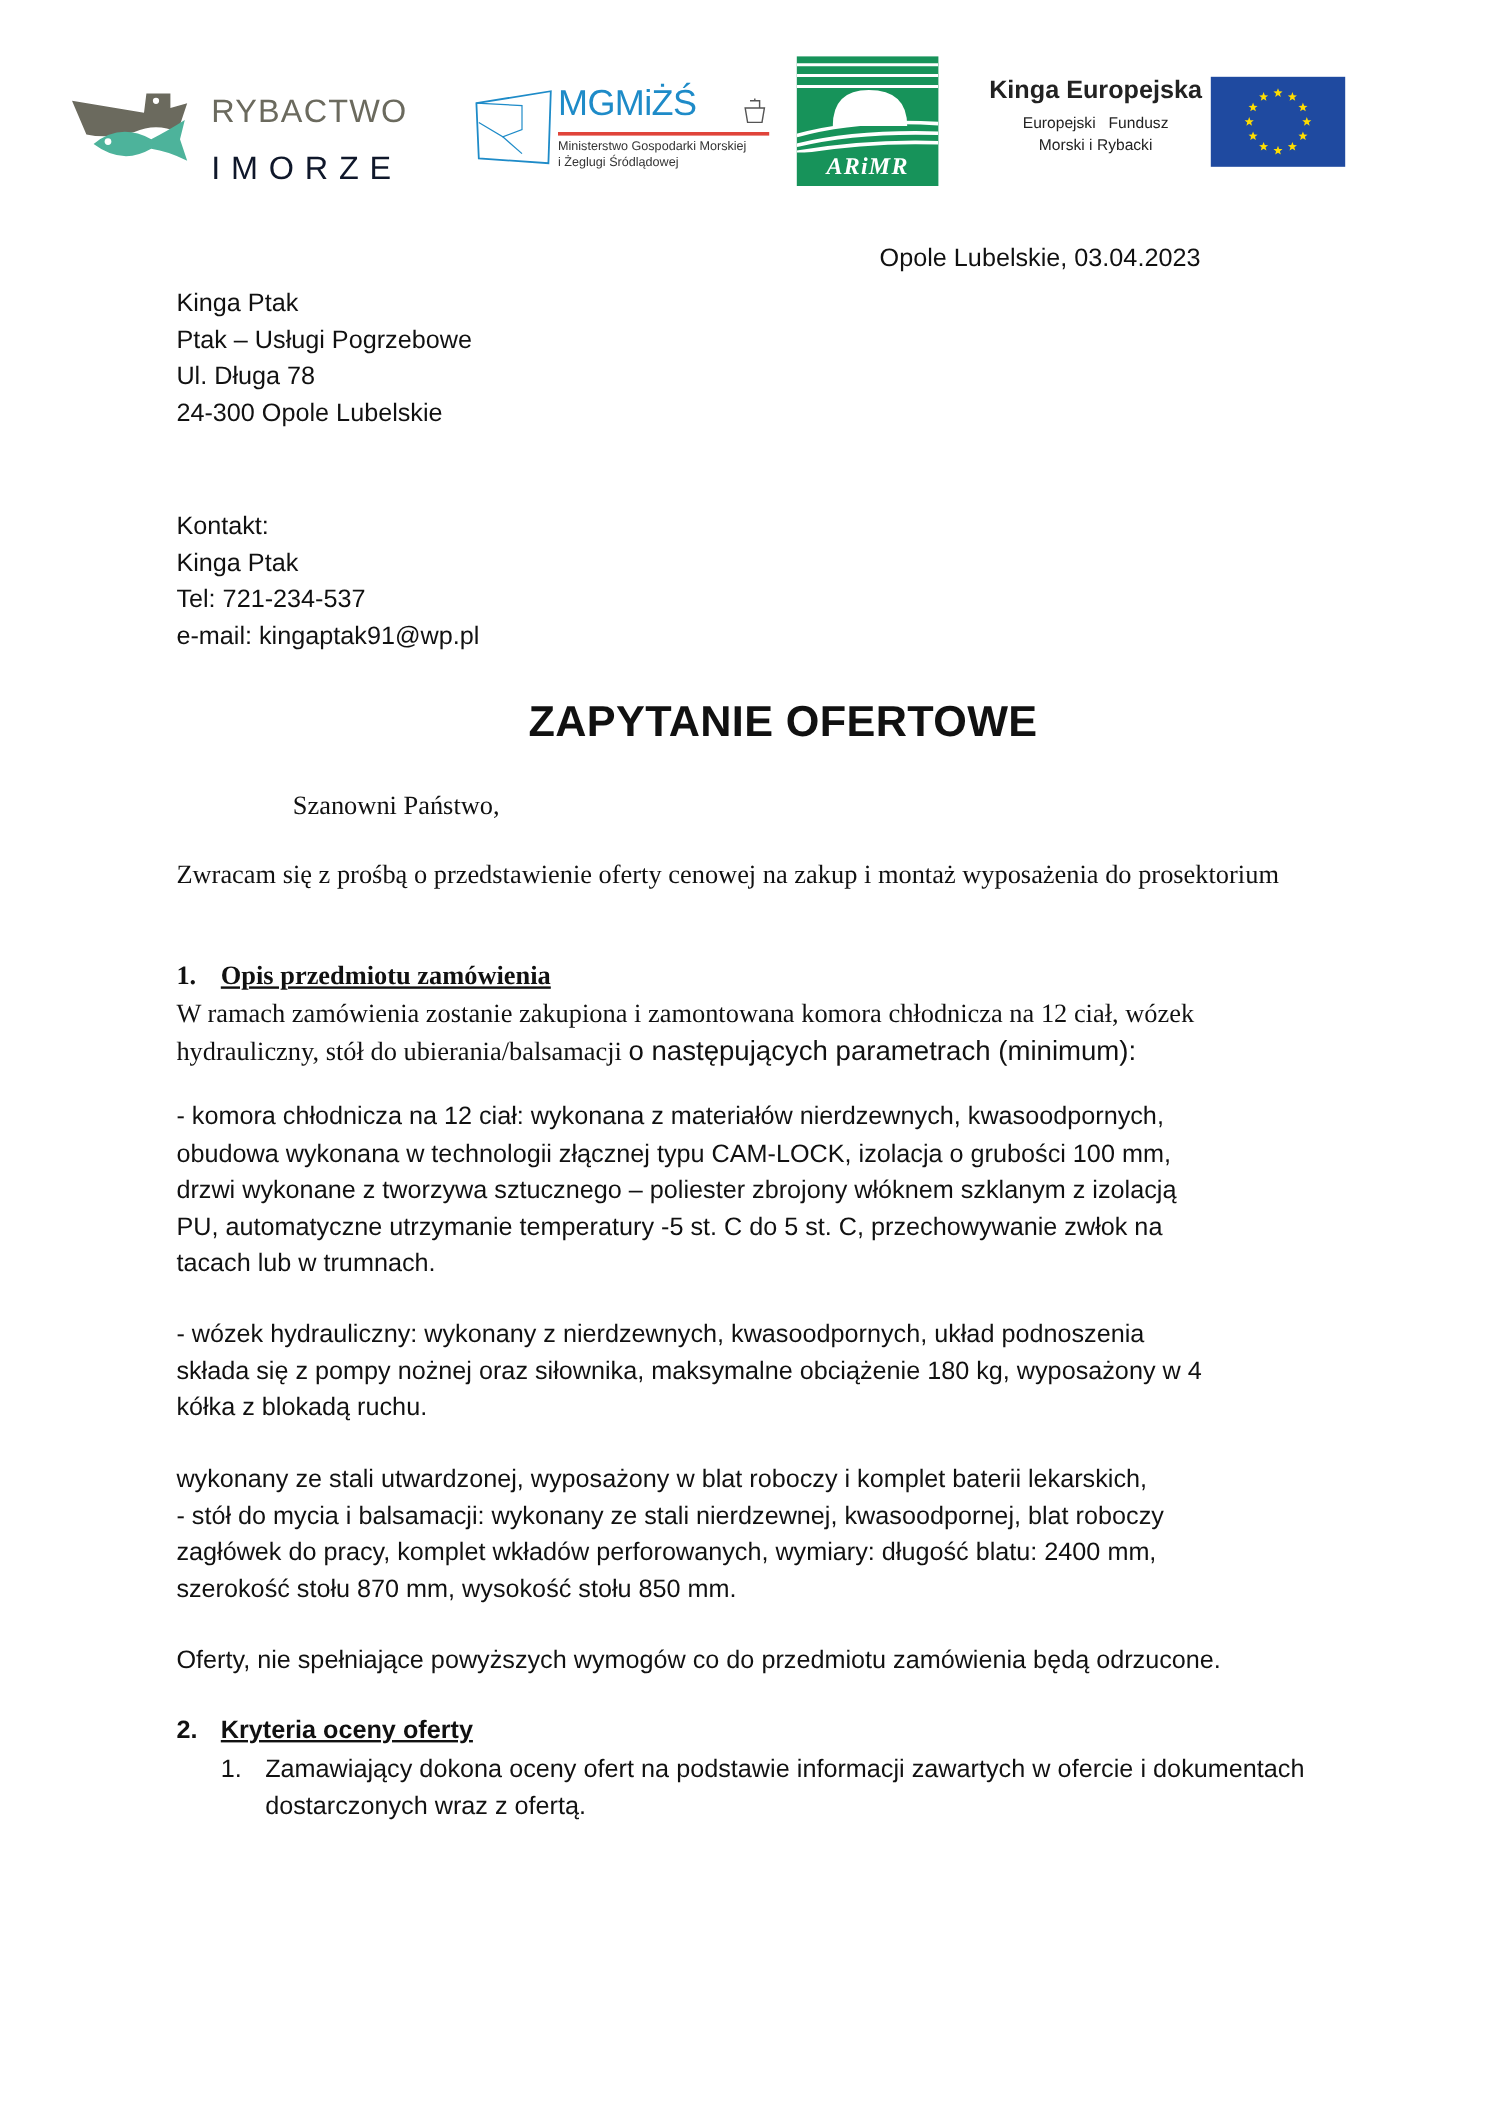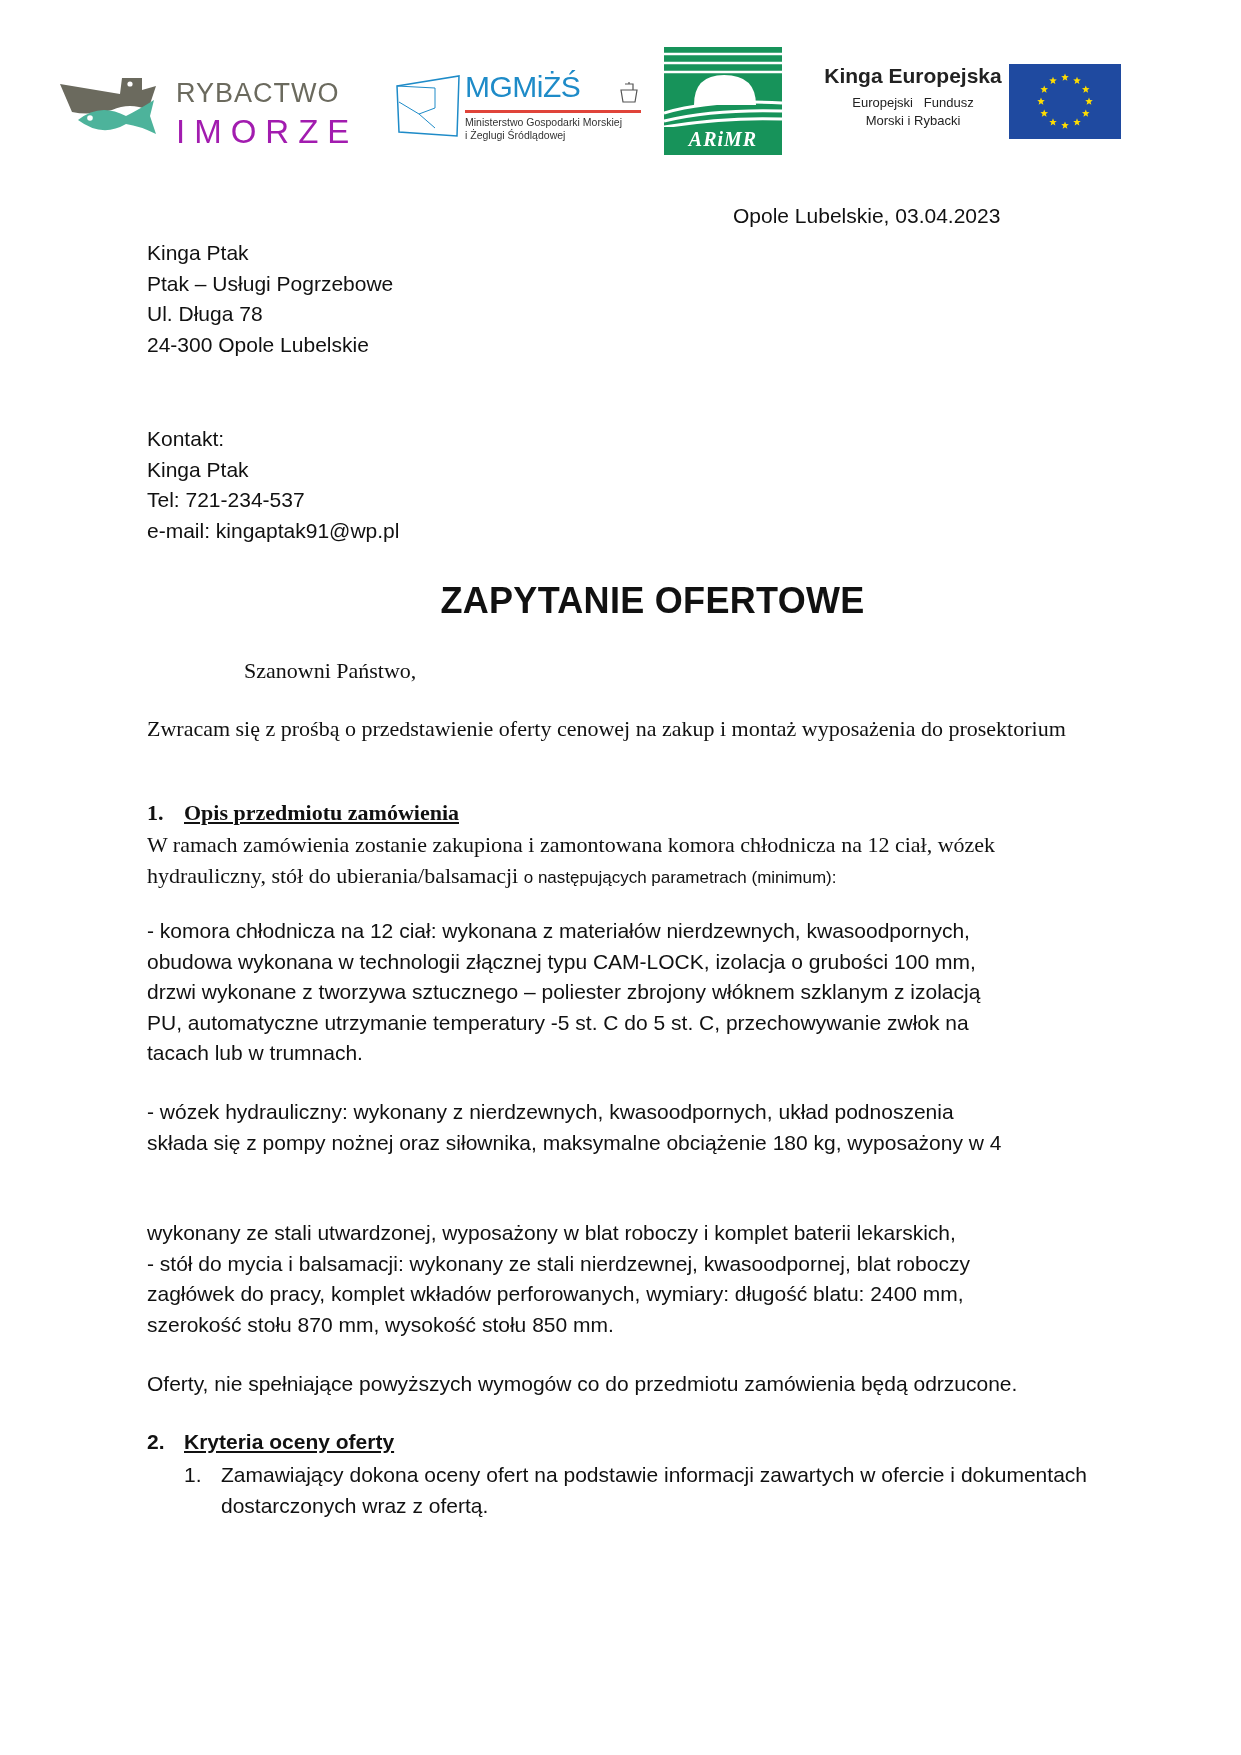--- a/index.html
+++ b/index.html
@@ -5,21 +5,21 @@
     html, body { margin: 0; padding: 0; background: #ffffff; }
     body { width: 1241px; height: 1755px; position: relative; overflow: hidden; color: #111; }
     .sans { font-family: "Liberation Sans", "DejaVu Sans", sans-serif; }
     .serif { font-family: "Liberation Serif", "DejaVu Serif", serif; }
 
     
     .logos { position: absolute; top: 44px; left: 0; width: 1241px; height: 120px; }
     .logo-ryb { position: absolute; left: 66px; top: 30px; width: 280px; height: 70px; }
     .ryb-text { position: absolute; left: 110px; top: 6px; line-height: 1; }
     .ryb-line1 { font-size: 27px; color: #6b6a5e; letter-spacing: 1px; display: block; }
-    .ryb-line2 { font-size: 33px; color: #a21caf; letter-spacing: 9px; display: block; margin-top: 8px; }
+    .ryb-line2 { font-size: 27px; color: #0f172a; letter-spacing: 9px; display: block; margin-top: 20px; }
 
     .logo-mgm { position: absolute; left: 395px; top: 26px; width: 250px; height: 75px; }
     .mgm-title { position: absolute; left: 70px; top: 0px; font-size: 30px; color: #1e8bc8; letter-spacing: -0.5px; }
     .mgm-bar { position: absolute; left: 70px; top: 40px; width: 176px; height: 3px; background: #e0443a; }
     .mgm-sub { position: absolute; left: 70px; top: 46px; font-size: 10.5px; color: #333; line-height: 13px; }
 
     .logo-arimr { position: absolute; left: 664px; top: 3px; width: 118px; height: 108px; background: #17935a; overflow: hidden; }
     .arimr-text { position: absolute; left: 0; right: 0; bottom: 4px; text-align: center; color: #fff; font-style: italic; font-weight: bold; font-size: 20px; letter-spacing: 1px; }
 
     .logo-ue { position: absolute; left: 823px; top: 20px; width: 300px; height: 80px; }
@@ -145,34 +145,35 @@
 <div class="title sans">ZAPYTANIE OFERTOWE</div>
 
 <div class="greet serif">Szanowni Państwo,</div>
 
 <div class="intro serif">Zwracam się z prośbą o przedstawienie oferty cenowej na zakup i montaż wyposażenia do prosektorium</div>
 
 <div class="sec sec1 serif">
   <span class="sec-num">1.</span><span class="sec-title">Opis przedmiotu zamówienia</span>
 </div>
 <div class="sec1-body">
-  <span class="serif">W ramach zamówienia zostanie zakupiona i zamontowana komora chłodnicza na 12 ciał, wózek hydrauliczny, stół do ubierania/balsamacji </span><span class="sans" style="font-size:17px;">o następujących parametrach (minimum):</span>
+  <span class="serif">W ramach zamówienia zostanie zakupiona i zamontowana komora chłodnicza na 12 ciał, wózek hydrauliczny, stół do ubierania/balsamacji </span><span class="sans" style="font-size:23px;">o następujących parametrach (minimum):</span>
 </div>
 
 <div class="para p-komora sans">
   <div class="c-line">- komora chłodnicza na 12 ciał: wykonana z materiałów nierdzewnych, kwasoodpornych,</div>
   <div class="c-line">obudowa wykonana w technologii złącznej typu CAM-LOCK, izolacja o grubości 100 mm,</div>
   <div class="c-line">drzwi wykonane z tworzywa sztucznego – poliester zbrojony włóknem szklanym z izolacją</div>
   <div class="c-line">PU, automatyczne utrzymanie temperatury -5 st. C do 5 st. C, przechowywanie zwłok na</div>
   <div class="c-line">tacach lub w trumnach.</div>
 </div>
 
 <div class="para p-wozek sans">
   <div class="c-line">- wózek hydrauliczny: wykonany z nierdzewnych, kwasoodpornych, układ podnoszenia</div>
   <div class="c-line">składa się z pompy nożnej oraz siłownika, maksymalne obciążenie 180 kg, wyposażony w 4</div>
+  <div class="c-line">kółka z blokadą ruchu.</div>
 </div>
 
 <div class="para p-stol sans">
   <div class="c-line">wykonany ze stali utwardzonej, wyposażony w blat roboczy i komplet baterii lekarskich,</div>
   <div class="c-line">- stół do mycia i balsamacji: wykonany ze stali nierdzewnej, kwasoodpornej, blat roboczy</div>
   <div class="c-line">zagłówek do pracy, komplet wkładów perforowanych, wymiary: długość blatu: 2400 mm,</div>
   <div class="c-line">szerokość stołu 870 mm, wysokość stołu 850 mm.</div>
 </div>
 
 <div class="para p-oferty sans">

